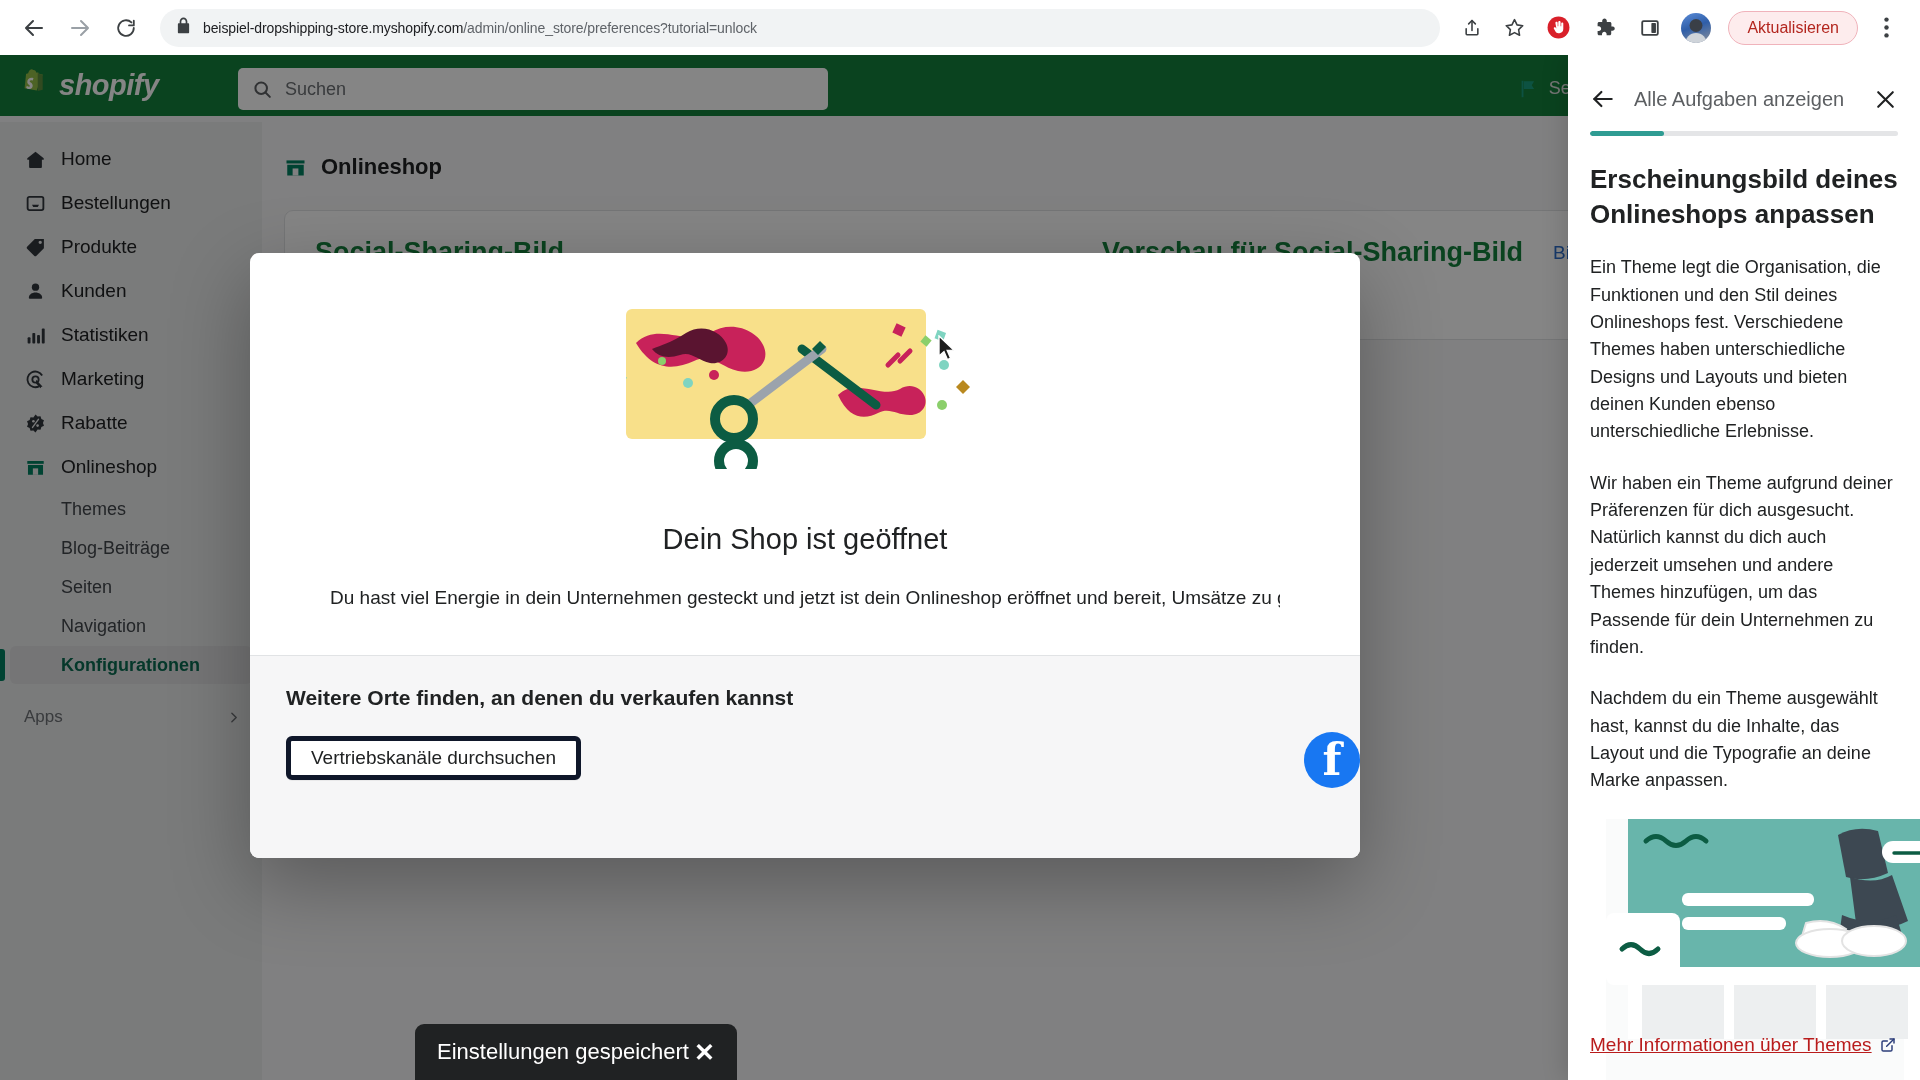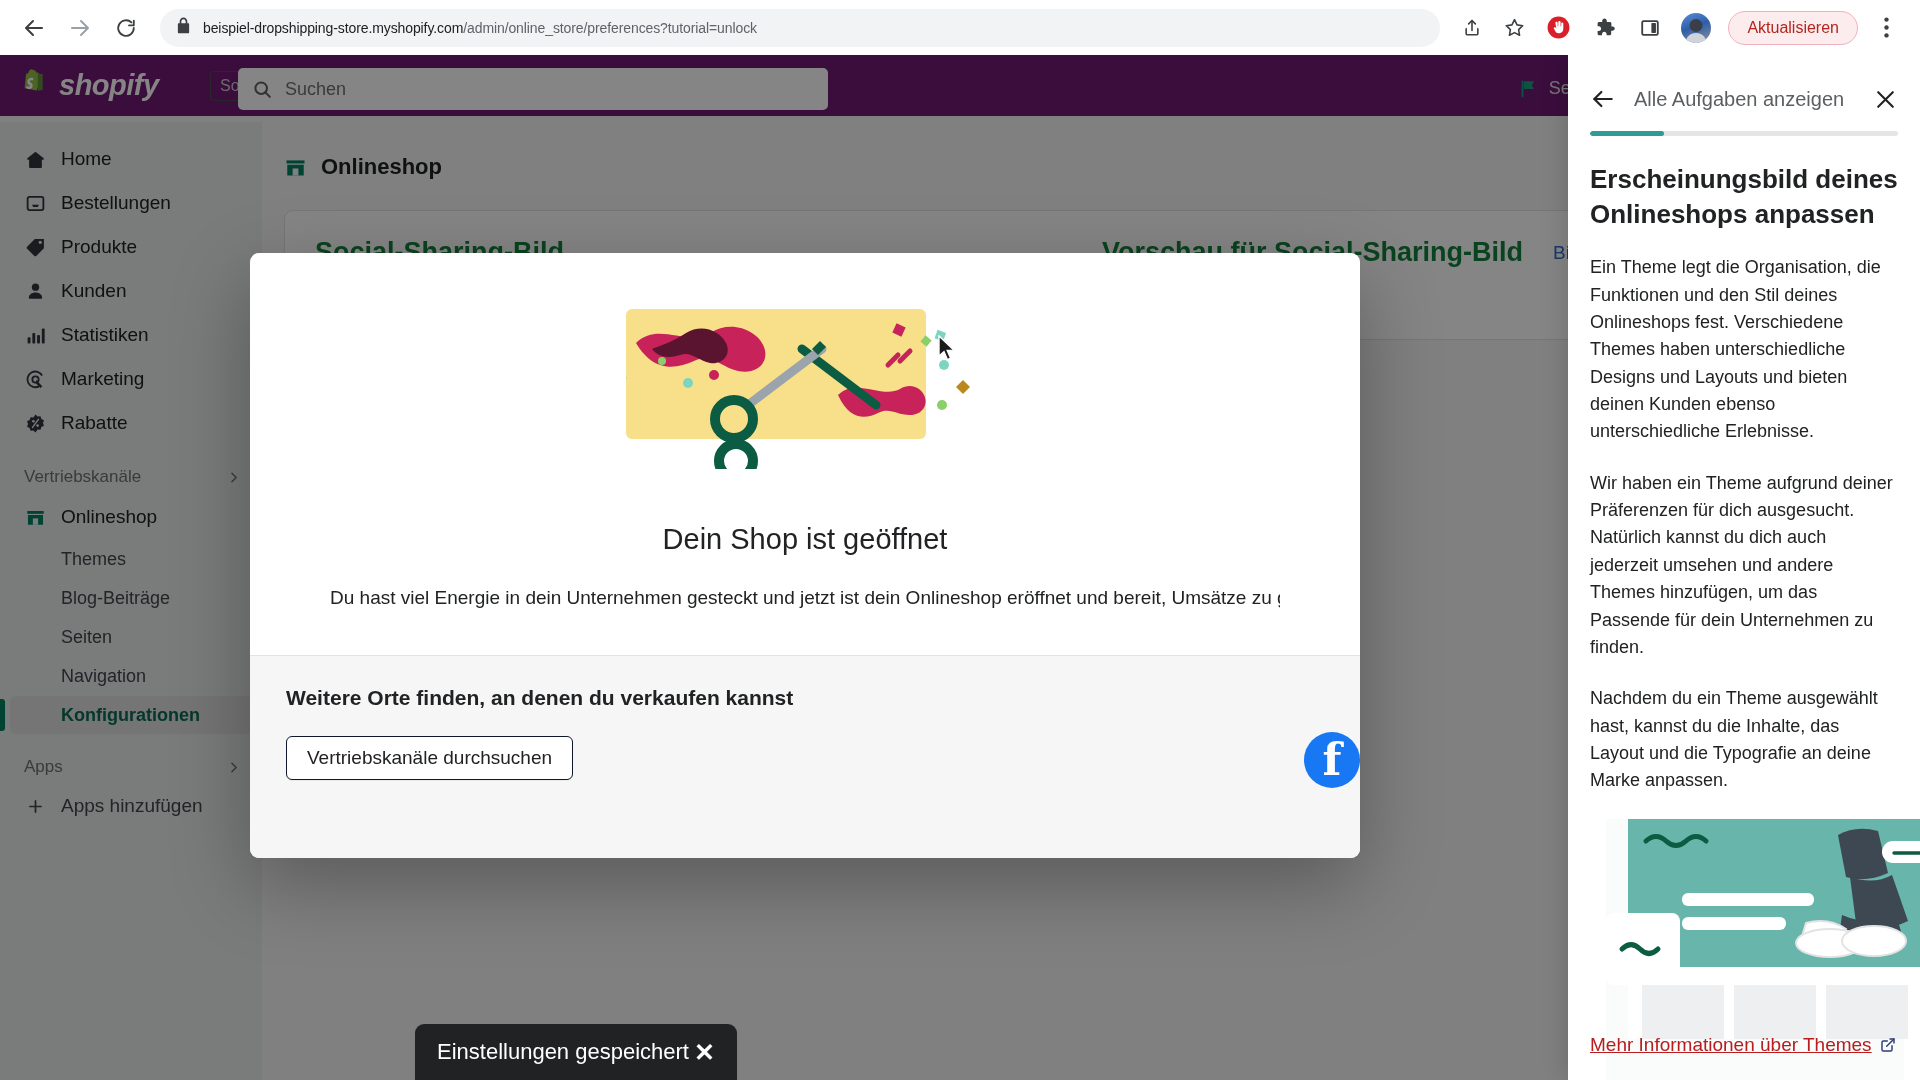--- a/index.html
+++ b/index.html
@@ -81,22 +81,22 @@
     position: absolute; top: 55px; left: 0;
     width: 1920px; height: 1025px;
     background: #f6f6f7;
     overflow: hidden;
   }
 
   
   #topbar {
     position: absolute; top: 0; left: 0;
     width: 1920px; height: 61px;
-    background: #701a75;
-    display: flex; align-items: center;
+    background: #15803d;
+    display: flex; align-items: center; justify-content: space-between;
   }
   #logo-wrap { display: flex; align-items: center; width: 210px; padding-left: 18px; gap: 9px; }
   #shopify-bag { width: 32px; height: 36px; flex: 0 0 auto; }
   #logo-text { color: #ffffff; font-size: 29px; font-weight: bold; font-style: italic; letter-spacing: -0.5px;}
   #store-chip {
     height: 30px; border: 1px solid #4a4d50; border-radius: 4px;
     color: #c9cccf; font-size: 16px;
     display: flex; align-items: center; padding: 0 9px;
     max-width: 86px; overflow: hidden; white-space: nowrap;
   }
@@ -224,21 +224,21 @@
   #modal-section {
     margin-top: 42px; border-top: 1px solid #e1e3e5;
     background: #f6f6f7; padding: 30px 36px 34px;
     position: relative; min-height: 204px;
   }
   #sec-title { font-size: 21px; font-weight: 600; color: #202223; }
   #sec-body { font-size: 19px; color: #202223; line-height: 1.55; margin-top: 16px; max-width: 830px; }
   #browse-btn {
     margin-top: 26px; display: inline-flex; align-items: center;
     height: 44px; padding: 0 20px;
-    background: #ffffff; border: 1px solid #0f172a; border-radius: 6px;
+    background: #ffffff; border: 5px solid #0f172a; border-radius: 6px;
     font-size: 19px; color: #202223;
     box-shadow: 0 1px 0 rgba(0,0,0,0.05);
   }
   #fb-logo {
     position: absolute; right: 0px; top: 76px;
     width: 56px; height: 56px; border-radius: 50%;
     background: #1877f2; color: #ffffff;
     display: flex; align-items: center; justify-content: center;
     font-size: 44px; font-weight: bold; font-family: "DejaVu Serif", serif;
     overflow: hidden;
@@ -487,26 +487,20 @@
             <g fill="#eaebec">
               <circle cx="9.6" cy="9.4" r="1.5"></circle>
               <circle cx="14.4" cy="14.4" r="1.5"></circle>
               <rect x="11.1" y="5.4" width="1.6" height="13" rx=".8" transform="rotate(36 12 12)"></rect>
             </g>
           </svg>
       </span>
       <span>Rabatte</span>
     </div>
 
-    <div class="nav-section">
-      <span>Vertriebskanäle</span>
-      <svg width="13" height="13" viewBox="0 0 24 24" fill="none" stroke="#6d7175" stroke-width="2.6" stroke-linecap="round" stroke-linejoin="round">
-          <polyline points="9 4 17 12 9 20"></polyline>
-        </svg>
-    </div>
 
     <div class="nav-item">
       <span class="ico">
         <svg width="21" height="21" viewBox="0 0 24 24" fill="#008060">
             <path d="M2.6 4.6h18.8v3.2H2.6z"></path>
             <path d="M3.4 9.2h17.2v11.2H3.4zM3.4 9.2h4v6h-4zM16.6 9.2h4v6h-4z"></path>
             <rect x="9" y="13" width="6" height="7.4" fill="#eaebec"></rect>
           </svg>
       </span>
       <span>Onlineshop</span>
@@ -528,27 +522,20 @@
         <span>Konfigurationen</span>
       </div>
 
     <div class="nav-section">
       <span>Apps</span>
       <svg width="13" height="13" viewBox="0 0 24 24" fill="none" stroke="#6d7175" stroke-width="2.6" stroke-linecap="round" stroke-linejoin="round">
           <polyline points="9 4 17 12 9 20"></polyline>
         </svg>
     </div>
 
-    <div id="add-apps">
-      <svg width="19" height="19" viewBox="0 0 24 24" stroke="#42474c" stroke-width="2.2" stroke-linecap="round">
-          <line x1="12" y1="5" x2="12" y2="19"></line>
-          <line x1="5" y1="12" x2="19" y2="12"></line>
-        </svg>
-      <span>Apps hinzufügen</span>
-    </div>
   </div>
 
   <div id="page">
     <div id="page-head">
       <span>
         <svg width="23" height="23" viewBox="0 0 24 24" fill="#008060" style="display:block">
             <path d="M2.6 4.6h18.8v3.2H2.6z"></path>
             <path d="M3.4 9.2h17.2v11.2H3.4zM3.4 9.2h4v6h-4zM16.6 9.2h4v6h-4z"></path>
             <rect x="9" y="13" width="6" height="7.4" fill="#f6f6f7"></rect>
           </svg>

